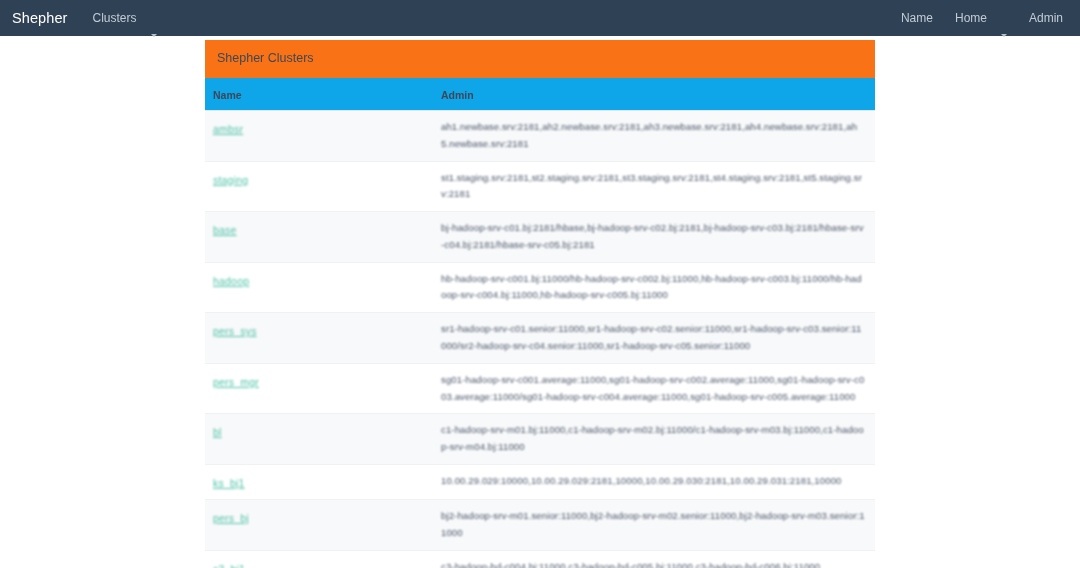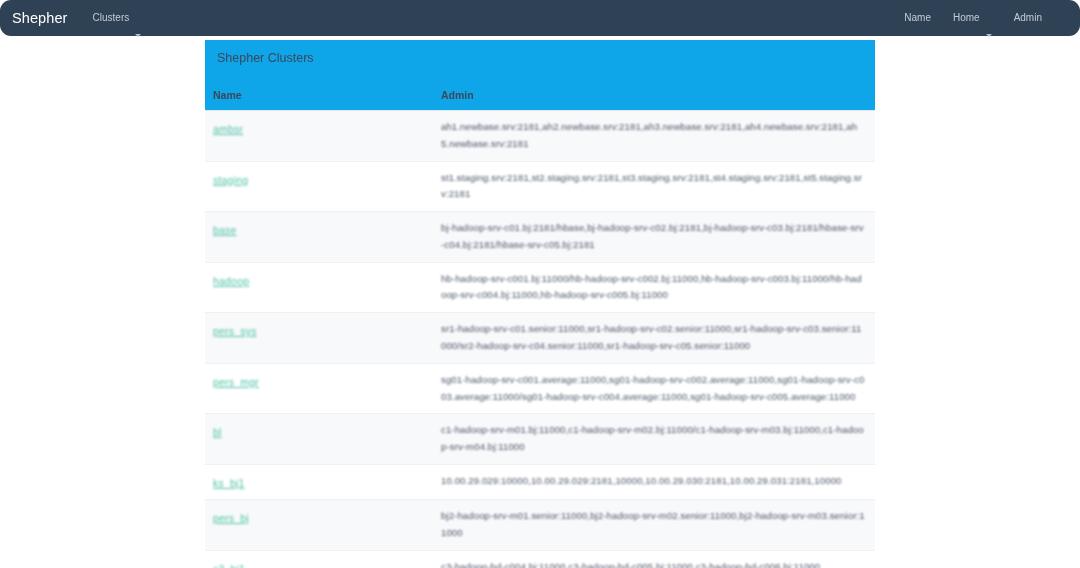--- a/index.html
+++ b/index.html
@@ -11,46 +11,45 @@
     font-family: "Liberation Sans", sans-serif;
     overflow: hidden;
   }
 
   
   .navbar {
     height: 36px;
     background: #2f4154;
     display: flex;
     align-items: center;
-    padding: 0 27px 0 0;
+    padding: 0 6px 0 0;
     position: relative;
     z-index: 10;
-    border-radius: 11px;
   }
   .nav-left { display: flex; align-items: center; }
   .nav-right { display: flex; align-items: center; margin-left: auto; }
   .brand {
     color: #ffffff;
     font-size: 14.5px;
     padding: 0 14px 0 12px;
     letter-spacing: .1px;
     text-decoration: none;
     line-height: 36px;
     white-space: nowrap;
   }
   .nav-item {
     color: #c3ccd6;
-    font-size: 10px;
+    font-size: 12px;
     padding: 0 11px;
     line-height: 36px;
     text-decoration: none;
     white-space: nowrap;
     display: inline-flex;
     align-items: flex-end;
-    gap: 4px;
+    gap: 12px;
   }
   .caret {
     display: inline-block;
     width: 0; height: 0;
     border-left: 3px solid transparent;
     border-right: 3px solid transparent;
     border-top: 3.5px solid #b6c0cb;
     margin-left: 2px;
     position: relative;
     top: 1px;
@@ -60,21 +59,21 @@
   .container {
     width: 670px;
     margin: 0 auto;
     padding-top: 4px;
   }
   .panel {
     background: #ffffff;
     border: none;
   }
   .panel-heading {
-    background: #0ea5e9;
+    background: #f97316;
     padding: 11px 12px 12px 12px;
     color: #3c4858;
     font-size: 12.5px;
     line-height: 1.2;
   }
   .panel-body { padding: 0; }
 
   
   table.cluster-table {
     width: 100%;

